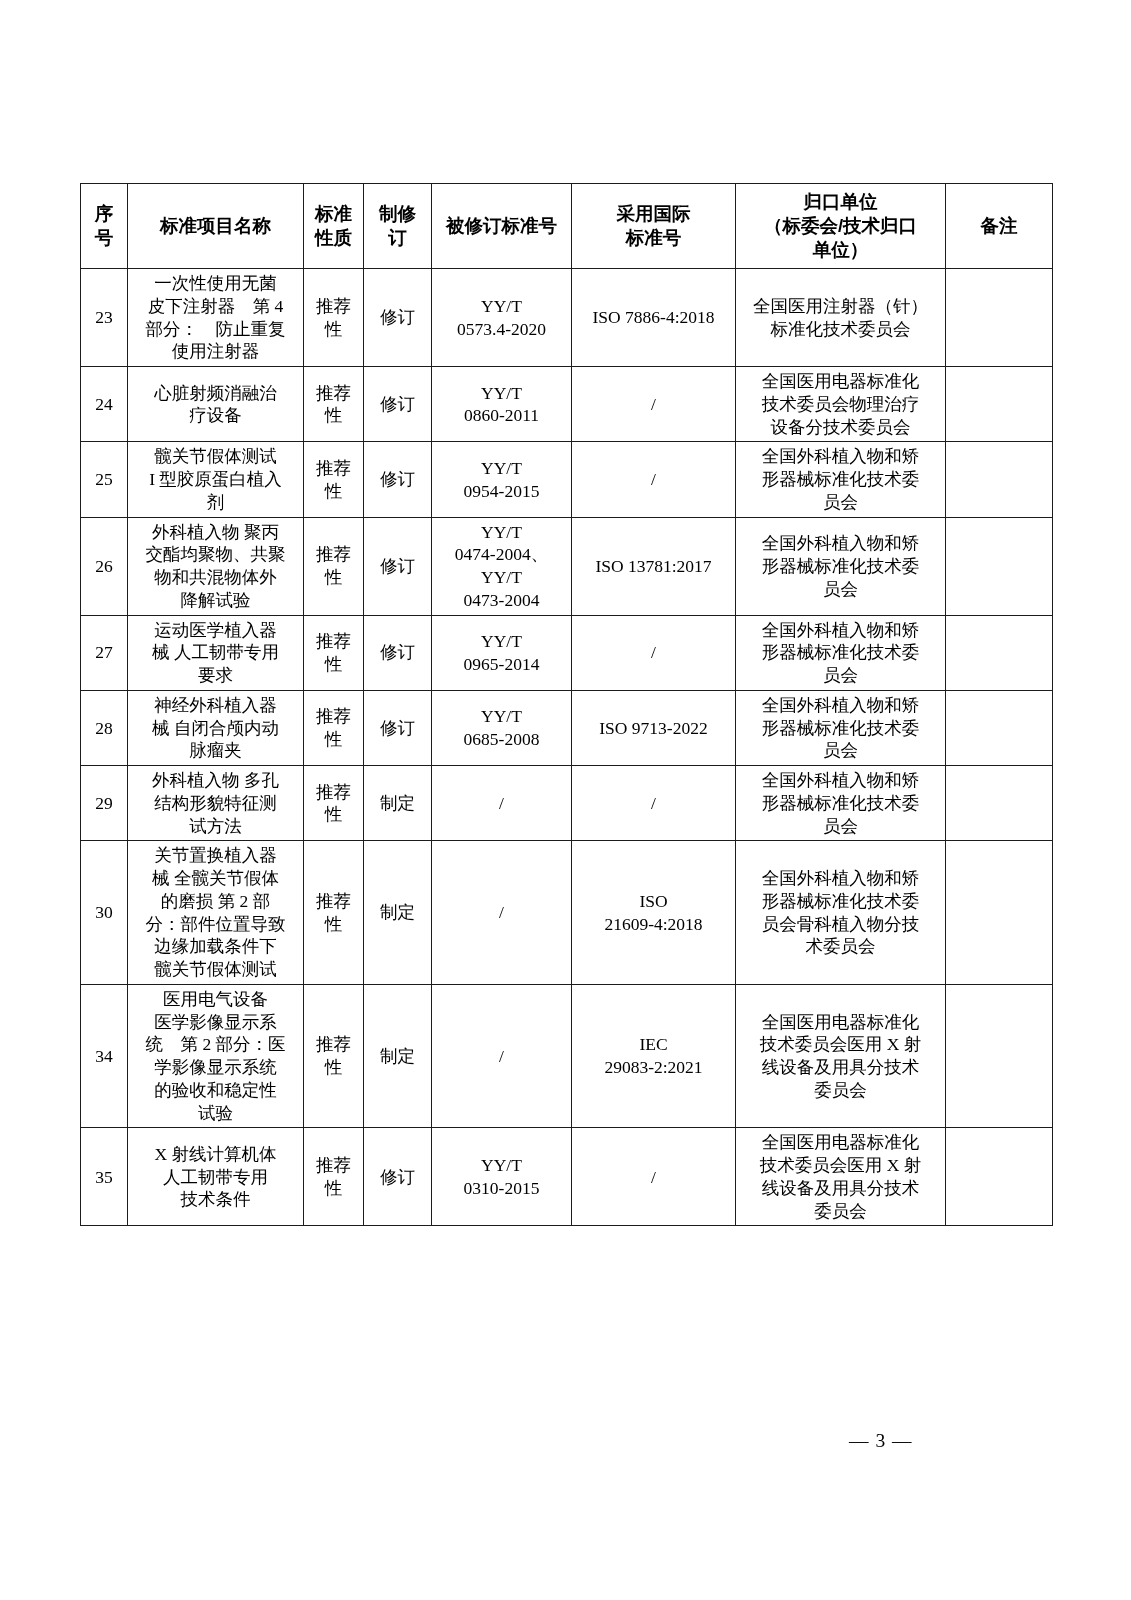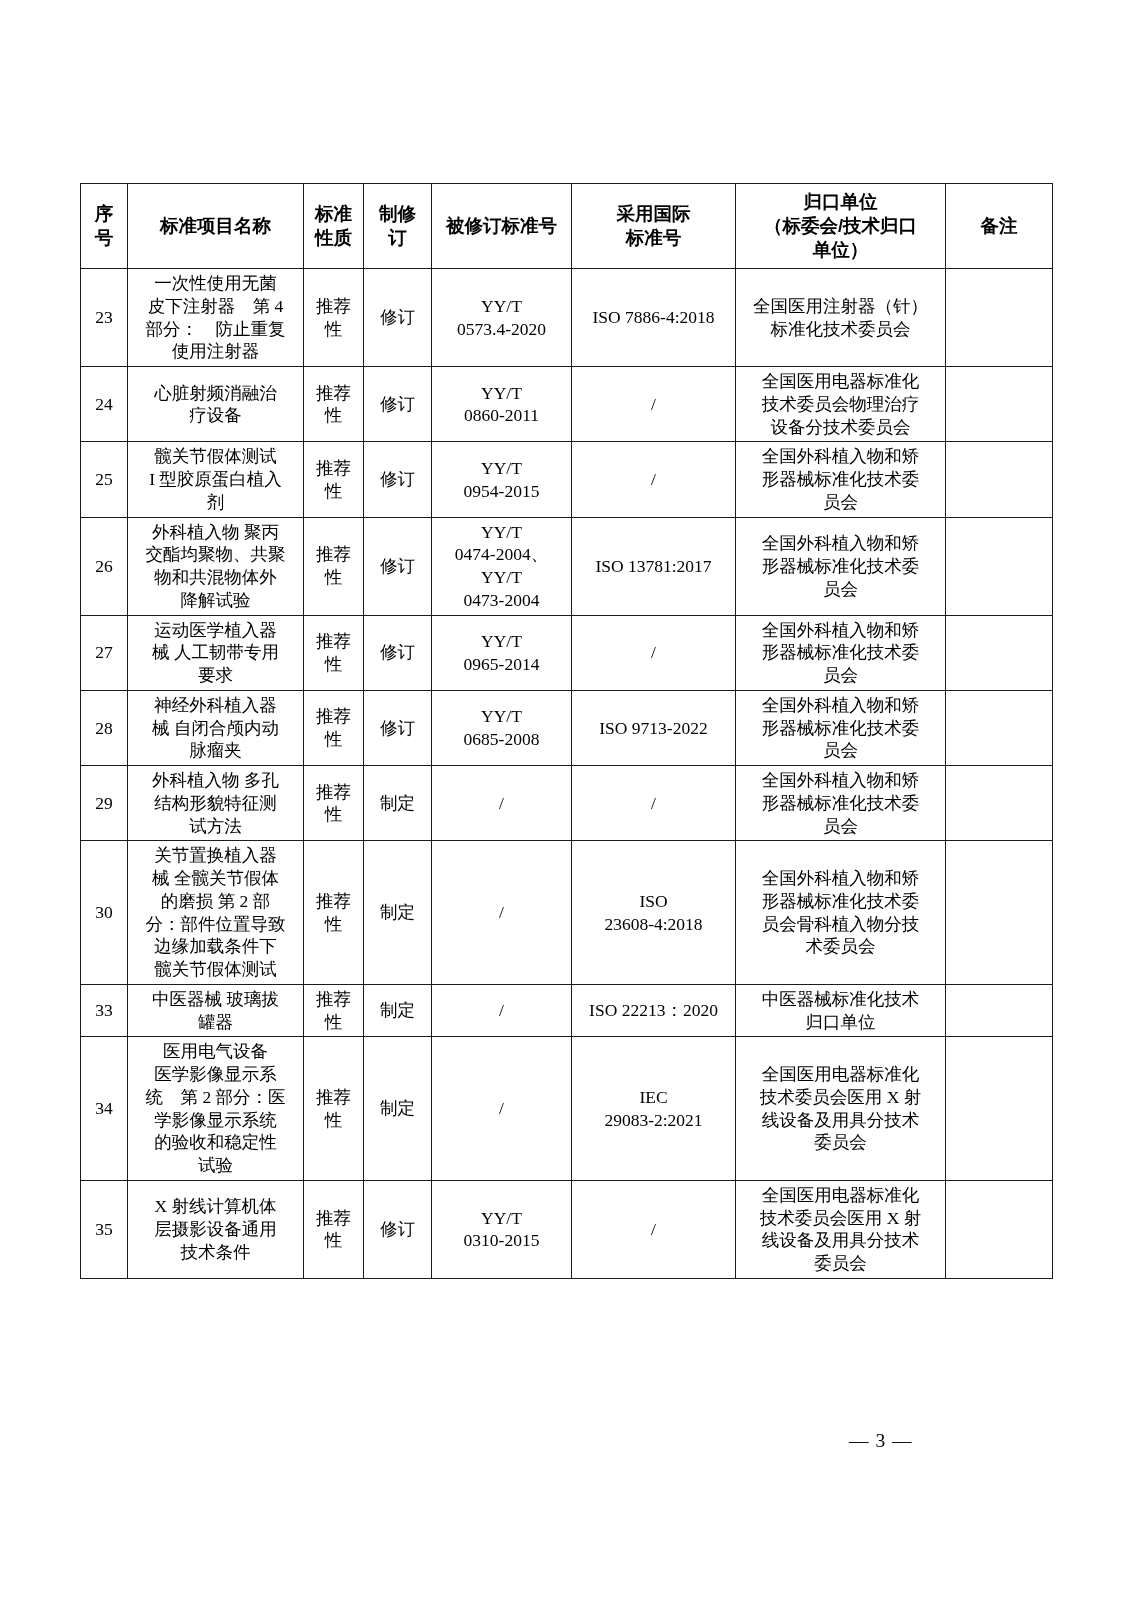--- a/index.html
+++ b/index.html
@@ -204,38 +204,25 @@
 械 全髋关节假体
 的磨损 第 2 部
 分：部件位置导致
 边缘加载条件下
 髋关节假体测试</td>
           <td>推荐
 性</td>
           <td>制定</td>
           <td>/</td>
           <td>ISO
-23608-4:2018</td>
+21609-4:2018</td>
           <td>全国外科植入物和矫
 形器械标准化技术委
 员会骨科植入物分技
 术委员会</td>
-          <td></td>
-        </tr>
-        <tr>
-          <td>33</td>
-          <td>中医器械 玻璃拔
-罐器</td>
-          <td>推荐
-性</td>
-          <td>制定</td>
-          <td>/</td>
-          <td>ISO 22213：2020</td>
-          <td>中医器械标准化技术
-归口单位</td>
           <td></td>
         </tr>
         <tr>
           <td>34</td>
           <td>医用电气设备
 医学影像显示系
 统　第 2 部分：医
 学影像显示系统
 的验收和稳定性
 试验</td>
@@ -247,21 +234,21 @@
 29083-2:2021</td>
           <td>全国医用电器标准化
 技术委员会医用 X 射
 线设备及用具分技术
 委员会</td>
           <td></td>
         </tr>
         <tr>
           <td>35</td>
           <td>X 射线计算机体
-层摄影设备通用
+人工韧带专用
 技术条件</td>
           <td>推荐
 性</td>
           <td>修订</td>
           <td>YY/T
 0310-2015</td>
           <td>/</td>
           <td>全国医用电器标准化
 技术委员会医用 X 射
 线设备及用具分技术

